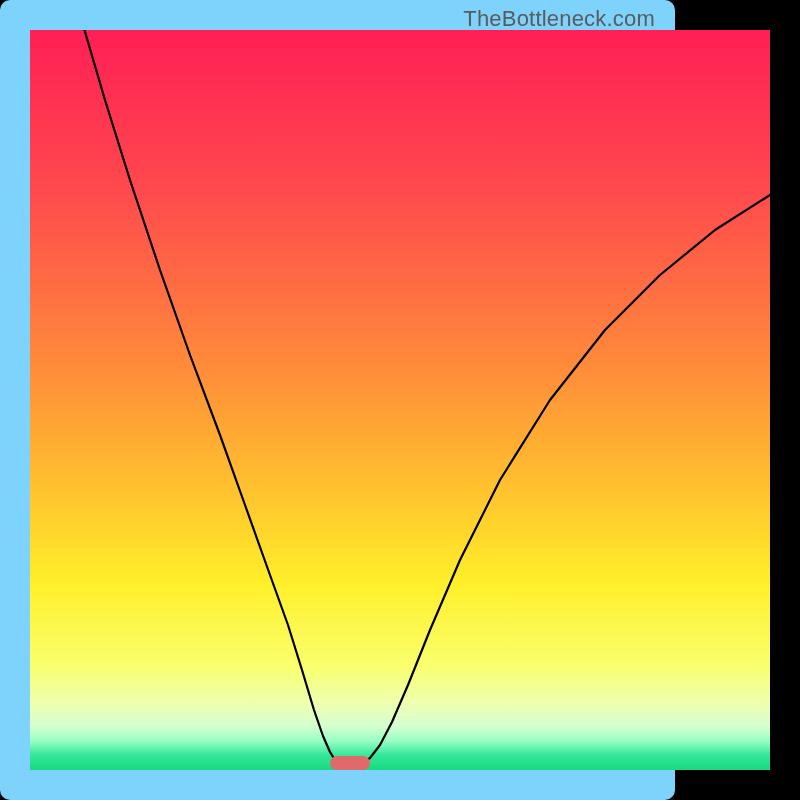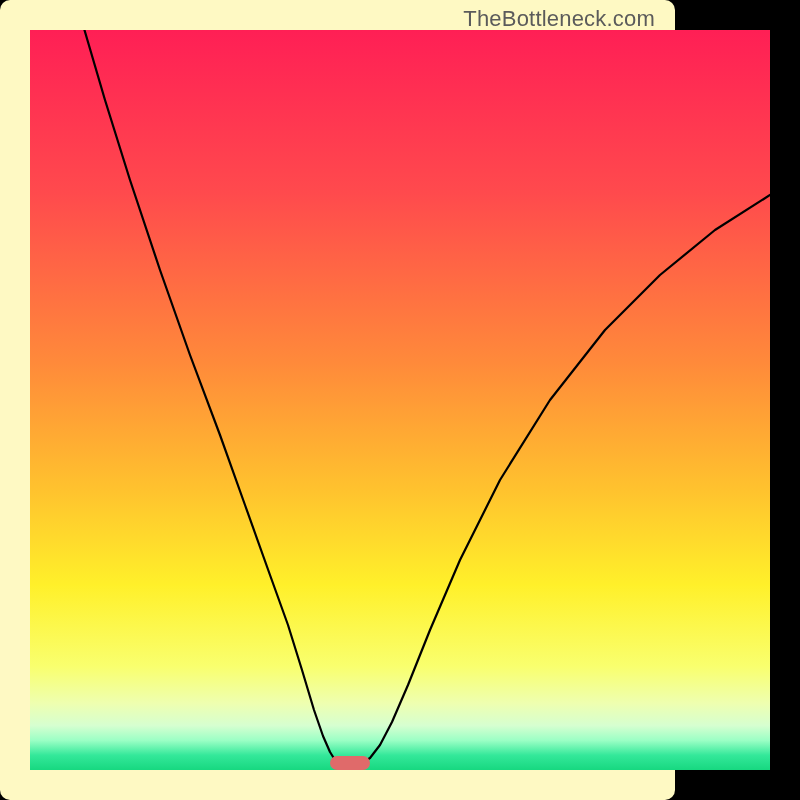--- a/index.html
+++ b/index.html
@@ -10,21 +10,21 @@
     background: #000;
     font-family: Arial, Helvetica, sans-serif;
     overflow: hidden;
   }
   .frame {
     position: absolute;
     top: 0;
     left: 0;
     width: 675px;
     height: 800px;
-    background: #fef9c3;
+    background: #7dd3fc;
     border-radius: 10px;
   }
   .plot-area {
     position: absolute;
     top: 30px;
     left: 30px;
     width: 740px;
     height: 740px;
     overflow: hidden;
   }

